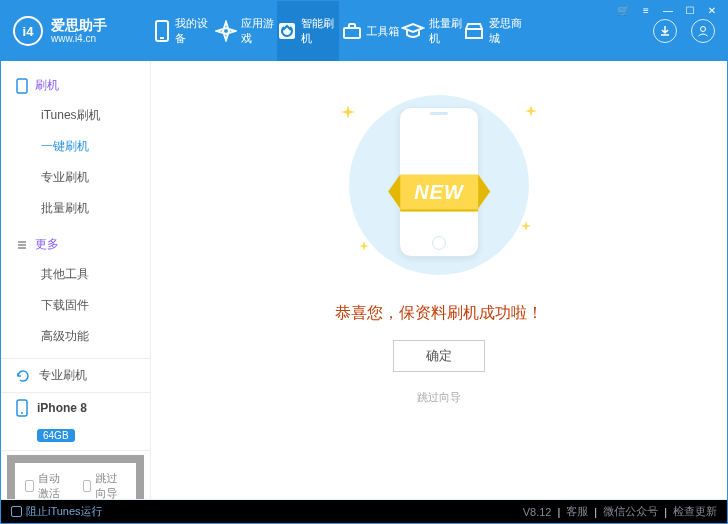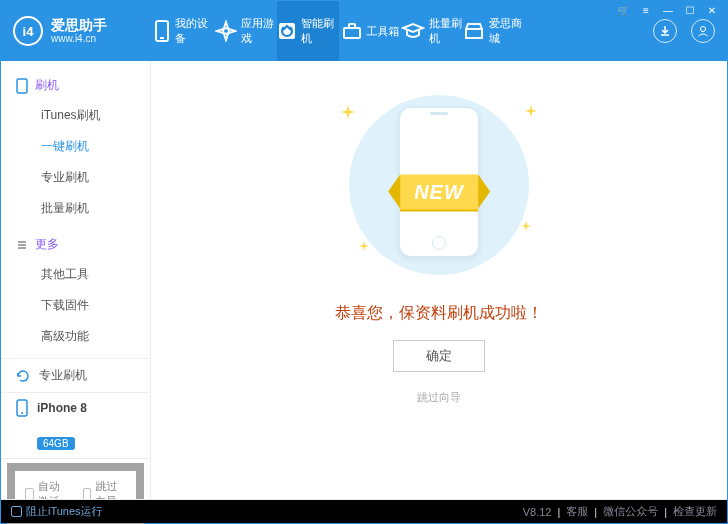--- a/index.html
+++ b/index.html
@@ -35,21 +35,21 @@
   .sb-section { margin-bottom: 6px; }
   .sb-sec-head { display: flex; align-items: center; gap: 6px; padding: 6px 14px; color: #8b5cf6; font-size: 12px; }
   .sb-sec-head .glyph { width: 14px; height: 14px; display:inline-flex; align-items:center; justify-content:center; }
   .sb-item { padding: 7px 0 7px 40px; cursor: pointer; color: #555; }
   .sb-item.active { color: #2a93e4; }
 
   .sb-bottom { margin-top: auto; border-top: 1px solid #eee; }
   .mode-row, .device-row { display: flex; align-items: center; gap: 8px; padding: 8px 14px; border-bottom: 1px solid #eee; }
   .mode-row svg, .device-row svg { flex: none; }
   .badge { background: #2a93e4; color: #fff; font-size: 10px; border-radius: 3px; padding: 1px 6px; margin-left: 22px; margin-top: 2px; display:inline-block; }
-  .device-row { flex-wrap: wrap; row-gap: 18px; align-items: flex-start; padding-top:6px; }
+  .device-row { flex-wrap: wrap; row-gap: 10px; align-items: flex-start; padding-top:6px; }
   .device-row .dname { display:flex; align-items:center; gap:8px; }
 
   .checks { padding: 8px 10px; display: flex; gap: 14px; align-items: center; border: 8px solid #a3a3a3; margin: 4px 6px 6px 6px; }
   .chk { display: flex; align-items: center; gap: 4px; font-size: 11px; color: #888; cursor: pointer; }
   .chk .box { width: 12px; height: 12px; border: 1px solid #bbb; border-radius: 2px; }
 
   
   .main { flex: 1; display: flex; flex-direction: column; align-items: center; justify-content: flex-start; padding-top: 24px; }
   .illus { width: 220px; height: 200px; position: relative; }
   .circle { position: absolute; width: 180px; height: 180px; border-radius: 50%; background: #dff2fb; left: 50%; top: 50%; transform: translate(-50%,-50%); }

